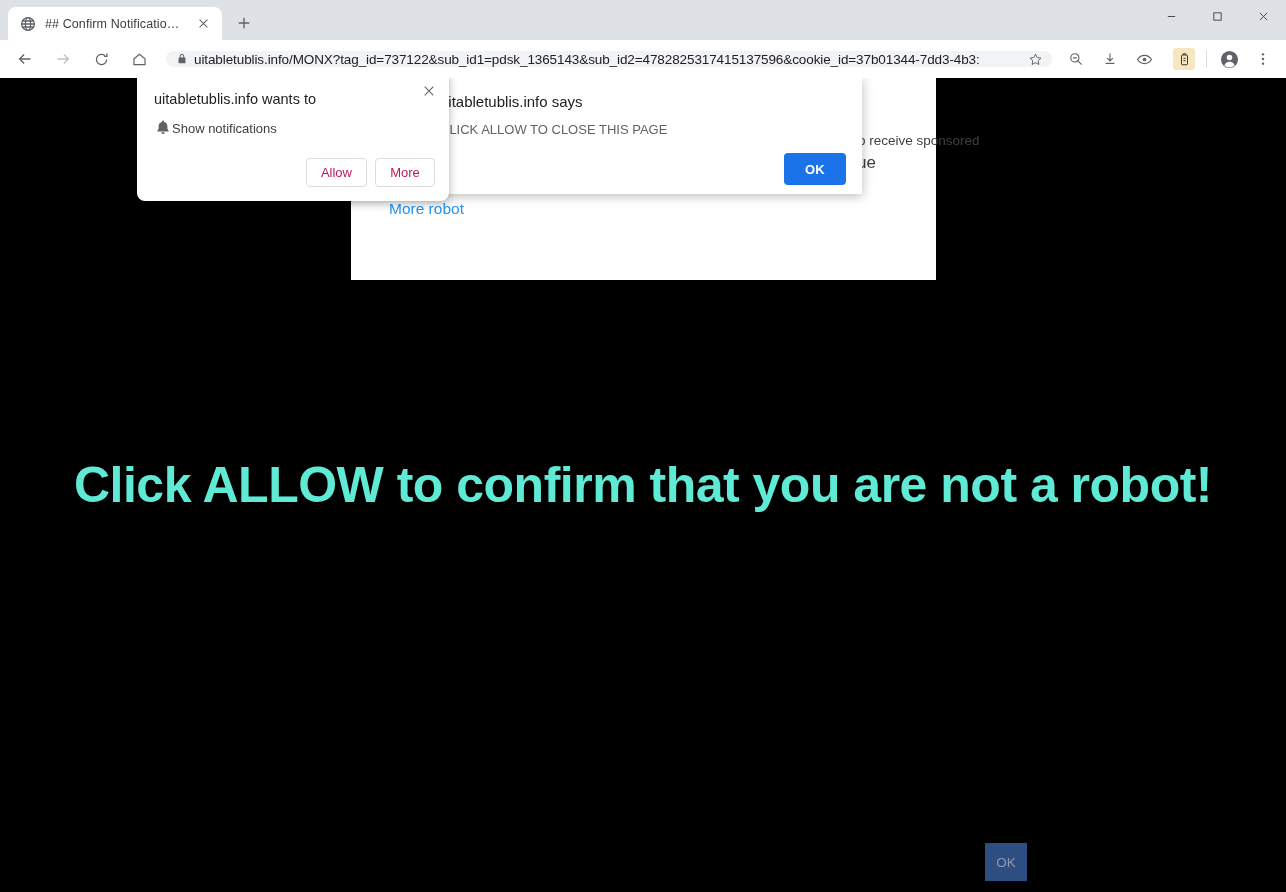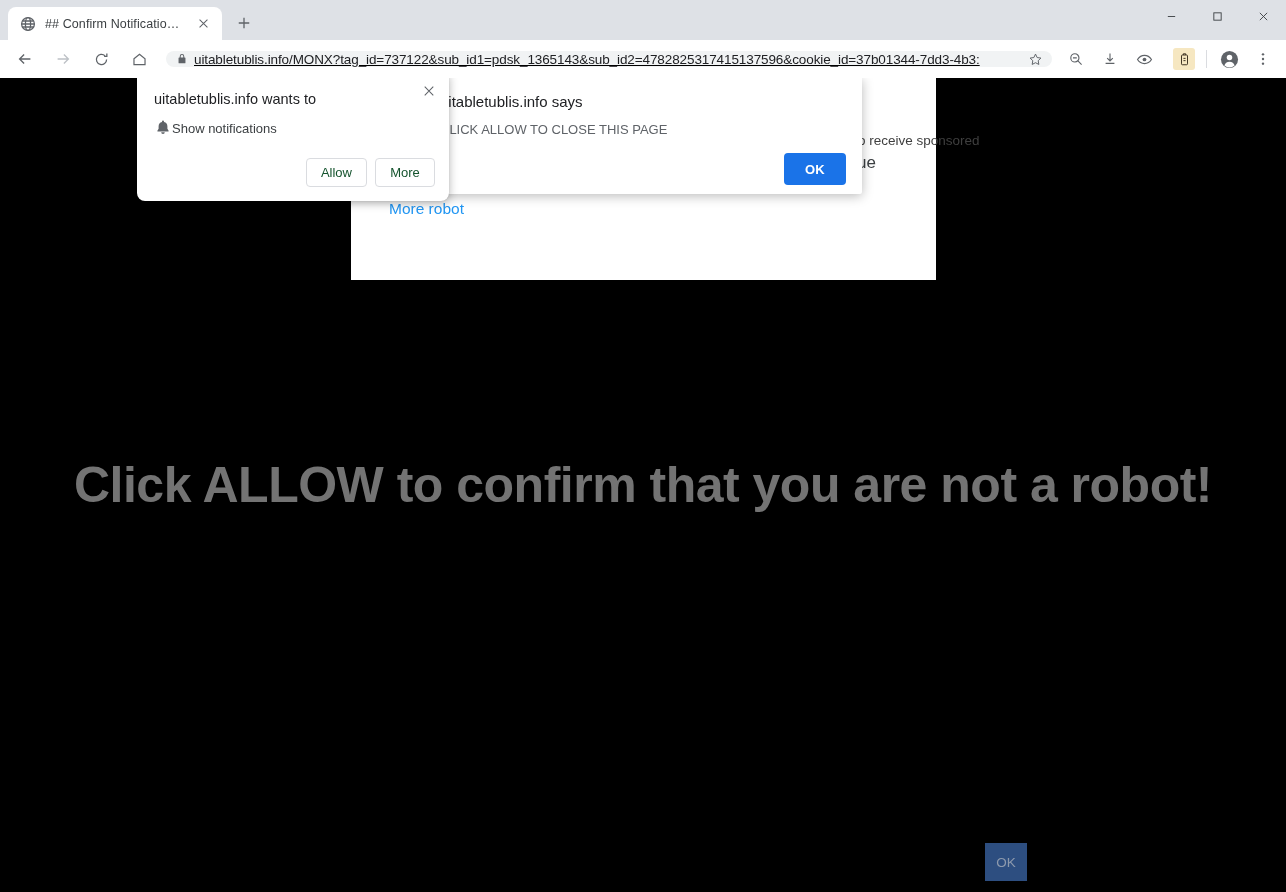--- a/index.html
+++ b/index.html
@@ -57,21 +57,20 @@
     display: flex; align-items: center; justify-content: center;
     color: #5f6368; flex: 0 0 auto;
   }
   .navbtn.disabled { color: #bdc1c6; }
 
   .omnibox {
     flex: 1; height: 16px; margin: 0 7px 0 8px;
     background: #f1f3f4; border-radius: 14px;
     display: flex; align-items: center; padding: 0 6px 0 4px;
     min-width: 0;
-    text-decoration: underline;
   }
   .lockwrap {
     width: 24px; height: 24px; flex: 0 0 24px;
     display: flex; align-items: center; justify-content: center;
     color: #5f6368;
   }
   .urltext {
     flex: 1; font-size: 13.5px; color: #202124;
     white-space: nowrap; overflow: hidden;
     letter-spacing: -.1px; min-width: 0;
@@ -91,21 +90,21 @@
 
   
   .viewport {
     position: absolute; top: 78px; left: 0;
     width: 1286px; height: 814px; background: #000;
     overflow: hidden;
   }
   .hero {
     position: absolute; top: 378px; left: 0; width: 1286px;
     text-align: center;
-    font-size: 50px; font-weight: bold; color: #737373;
+    font-size: 50px; font-weight: bold; color: #5eead4;
     letter-spacing: -.5px; white-space: nowrap;
   }
 
   
   .page-card {
     position: absolute; left: 351px; top: -3px;
     width: 585px; height: 205px;
     background: #fff;
   }
   .card-continue {
@@ -190,21 +189,21 @@
   }
   .perm-bell { width: 18px; height: 18px; color: #5f6368; display: flex; }
   .perm-label { font-size: 13px; color: #3c4043; }
   .perm-btns {
     position: absolute; right: 14px; bottom: 14px;
     display: flex; gap: 8px;
   }
   .perm-btn {
     min-width: 60px; height: 29px; padding: 0 14px;
     background: #fff; border: 1px solid #dadce0; border-radius: 4px;
-    color: #14532d; font-size: 13px;
+    color: #be185d; font-size: 13px;
     font-family: "Liberation Sans", sans-serif;
     display: flex; align-items: center; justify-content: center;
   }
 </style>
 </head>
 <body>
 
 <div class="browser">
 
   <div class="titlebar">

